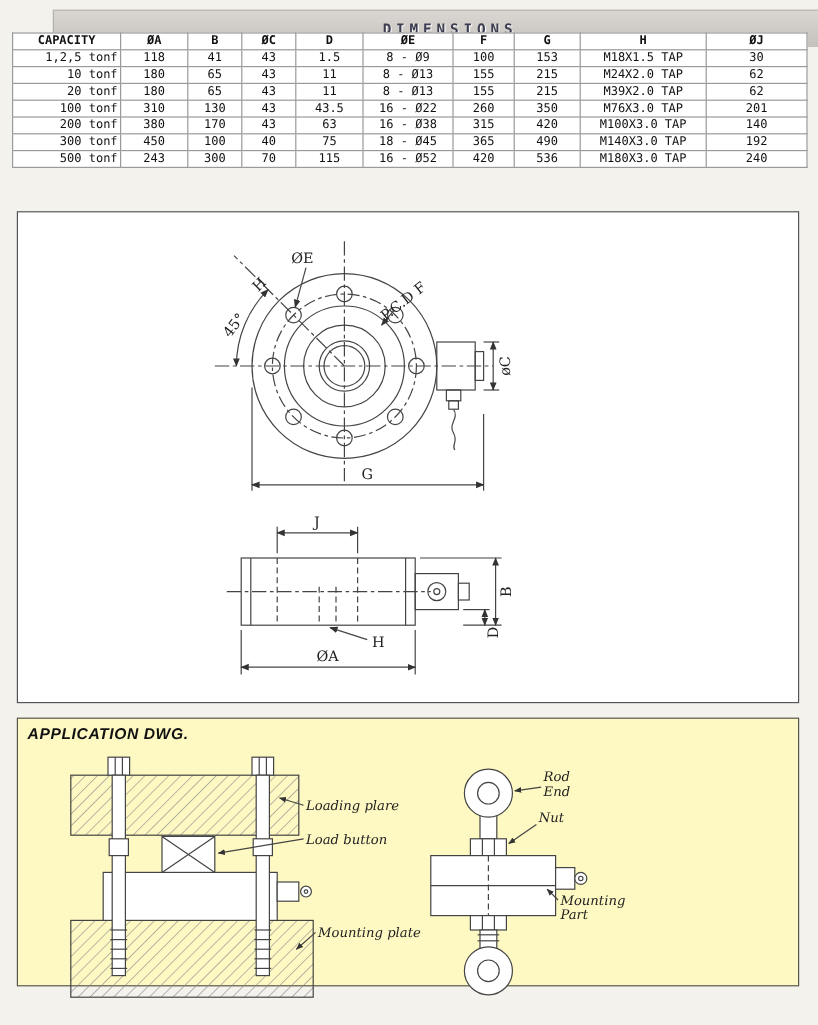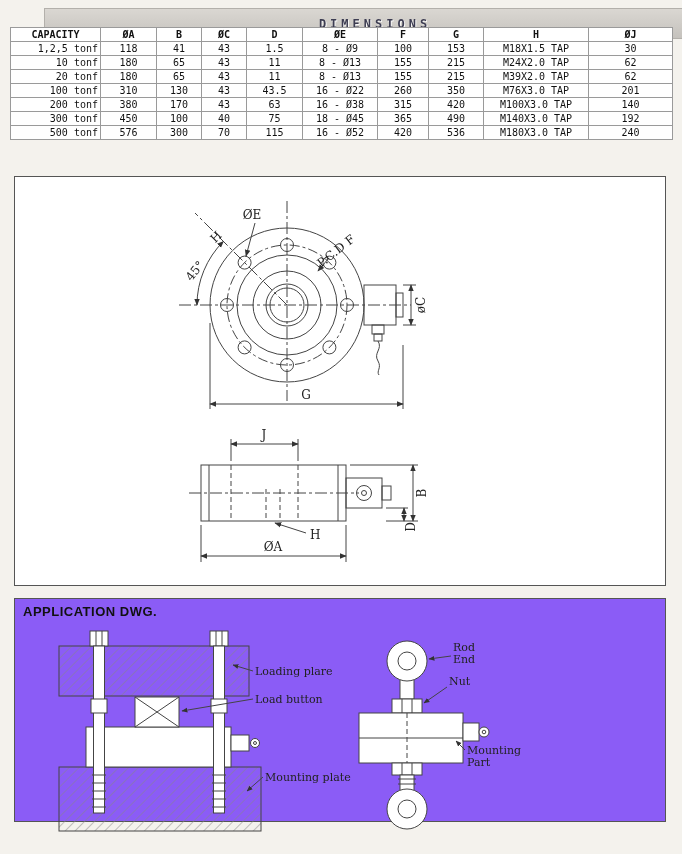--- a/index.html
+++ b/index.html
@@ -38,21 +38,21 @@
   .dim-table th { font-weight:bold; }
   .dim-table td:first-child { text-align:right; padding-left:6px; }
 
   
   .drawing-box {
     position:absolute; left:14px; top:176px; width:652px; height:410px;
     border:1px solid #555; background:#fff;
   }
   .app-box {
     position:absolute; left:14px; top:598px; width:652px; height:224px;
-    border:1px solid #555; background:#8b5cf6;
+    border:1px solid #555; background:#fef9c3;font-style:italic;
   }
   .app-title {
     position:absolute; left:8px; top:5px;
     font-family:"Liberation Sans", sans-serif;
     font-weight:bold; font-size:13px; color:#111; letter-spacing:.5px;
   }
   .app-box svg { position:absolute; left:0; top:24px; }
 
   svg text {
     font-family:"DejaVu Serif", serif;
@@ -164,21 +164,21 @@
           <td>40</td>
           <td>75</td>
           <td>18 - Ø45</td>
           <td>365</td>
           <td>490</td>
           <td>M140X3.0 TAP</td>
           <td>192</td>
         </tr>
         <tr>
           <td>500 tonf</td>
-          <td>576</td>
+          <td>243</td>
           <td>300</td>
           <td>70</td>
           <td>115</td>
           <td>16 - Ø52</td>
           <td>420</td>
           <td>536</td>
           <td>M180X3.0 TAP</td>
           <td>240</td>
         </tr>
       </tbody>

